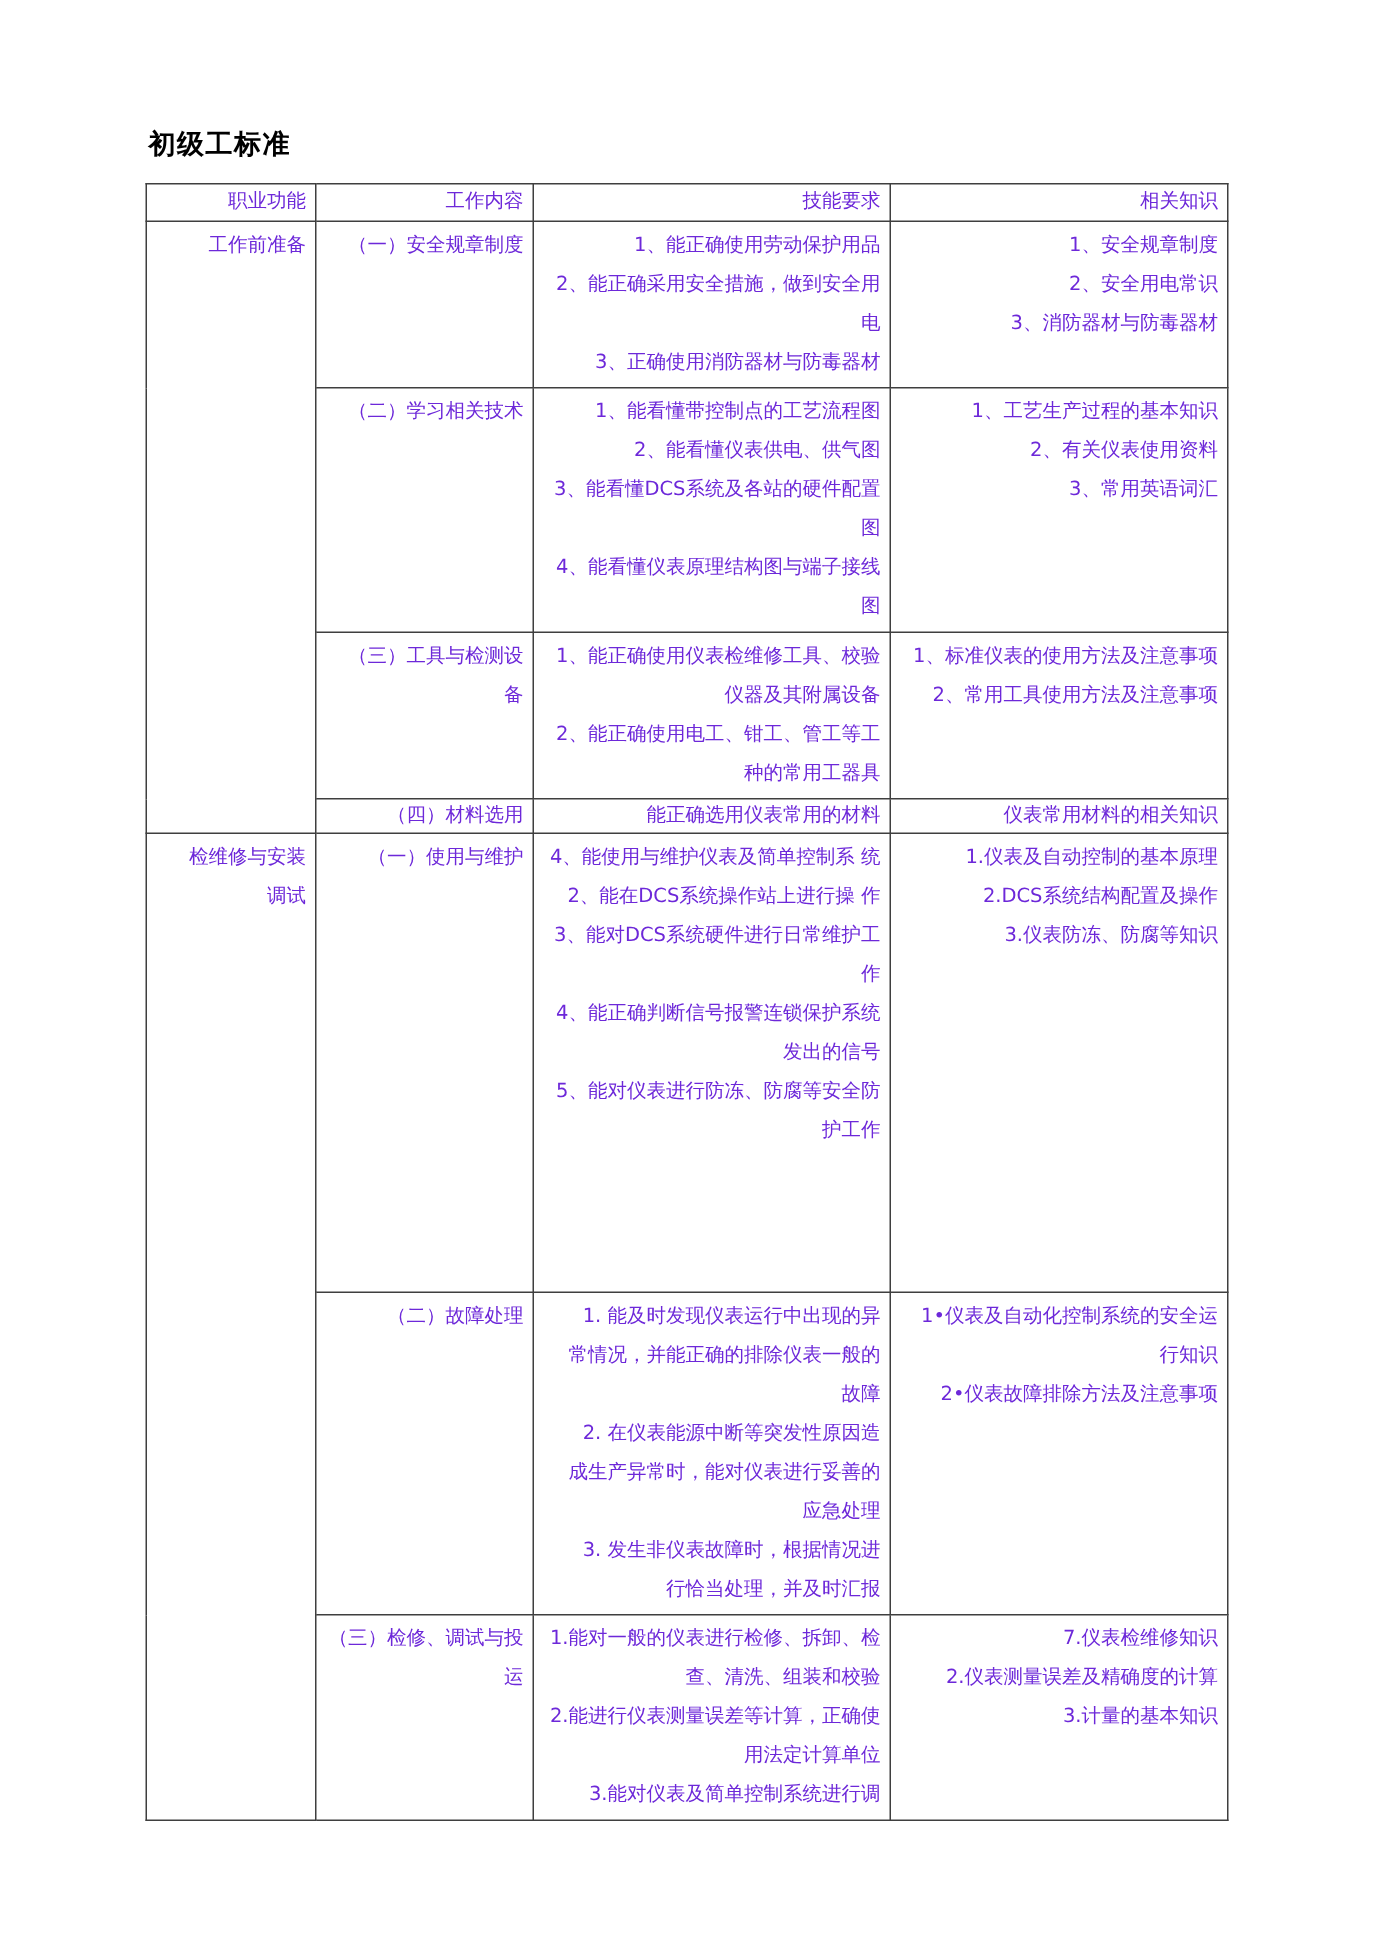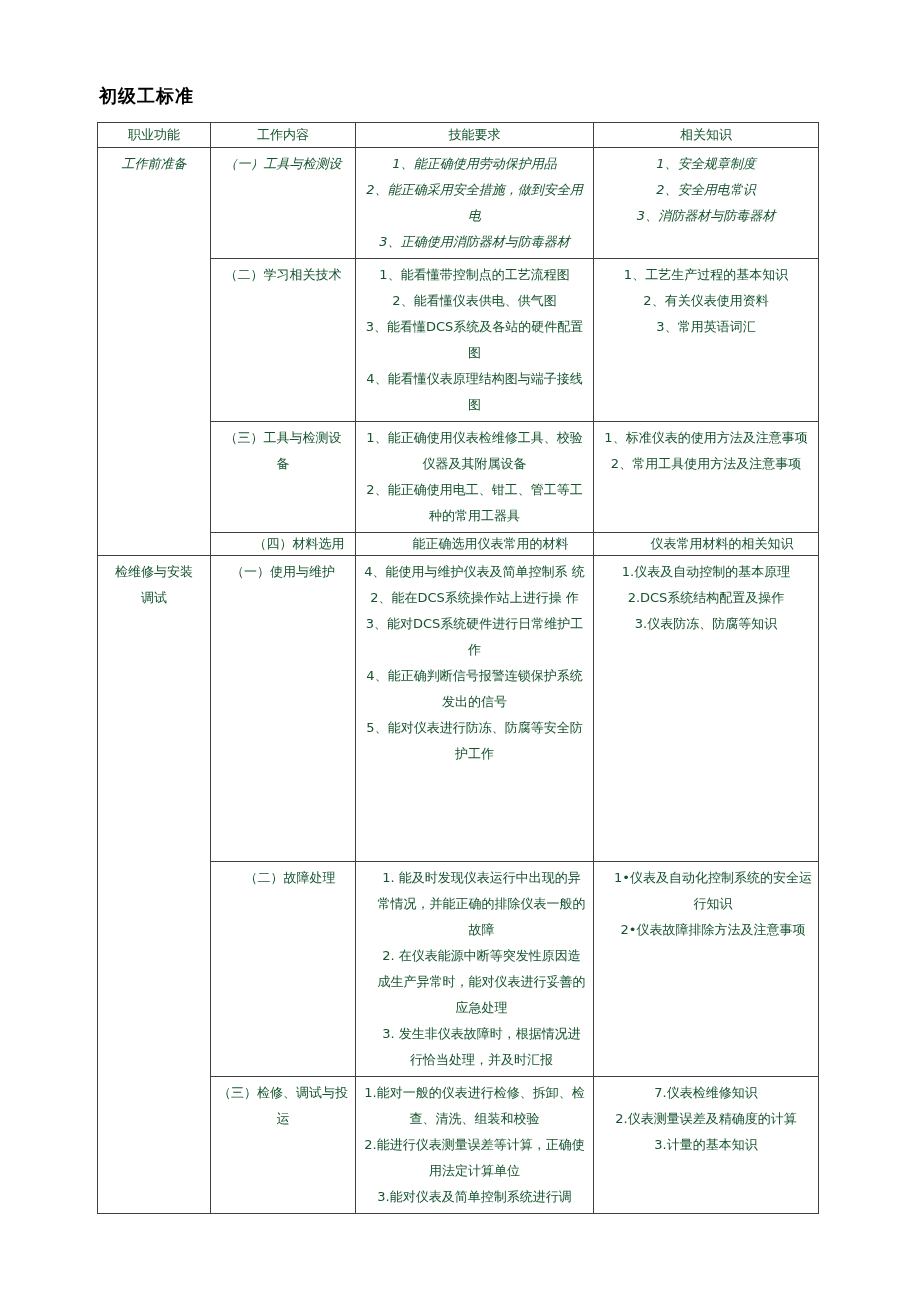--- a/index.html
+++ b/index.html
@@ -26,41 +26,41 @@
   }
   table.standard-table {
     border-collapse: collapse;
     table-layout: fixed;
     width: 721px;
   }
   table.standard-table th,
   table.standard-table td {
     border: 1px solid #3f3f3f;
     vertical-align: top;
-    text-align: center;
+    text-align: right;
     padding: 3px 6px;
     font-size: 13px;
     font-weight: normal;
-    color: #14532d;
+    color: #6d28d9;
     word-break: break-all;
   }
   table.standard-table th {
     height: 25px;
     line-height: 18px;
   }
   table.standard-table td {
     line-height: 26px;
   }
   td p { margin: 0; }
   .func-cell { white-space: pre-line; padding-left: 5px; }
   .content-cell { padding-left: 7px; }
   .skills-cell { padding-left: 7px; }
   .knowledge-cell { padding-left: 6px; }
   
-  tr.rh1 > td { height: 106px; font-style: italic; }
+  tr.rh1 > td { height: 106px; }
   tr.rh2 > td { height: 160px; }
   tr.rh3 > td { height: 106px; }
   tr.rh4 > td { height: 22px; line-height: 18px; padding-top: 2px; padding-bottom: 2px; padding-left: 38px; }
   tr.rh5 > td { height: 306px; }
   tr.rh6 > td { height: 206px; padding-left: 20px; }
   tr.rh7 > td { height: 124px; }
 </style>
 </head>
 <body>
 
@@ -81,21 +81,21 @@
         <th>工作内容</th>
         <th>技能要求</th>
         <th>相关知识</th>
       </tr>
     </thead>
     <tbody>
 
       <tr class="rh1">
         <td class="func-cell" rowspan="4">工作前准备</td>
         <td class="content-cell">
-          <p>（一）工具与检测设</p>
+          <p>（一）安全规章制度</p>
         </td>
         <td class="skills-cell">
           <p>1、能正确使用劳动保护用品</p>
           <p>2、能正确采用安全措施，做到安全用电</p>
           <p>3、正确使用消防器材与防毒器材</p>
         </td>
         <td class="knowledge-cell">
           <p>1、安全规章制度</p>
           <p>2、安全用电常识</p>
           <p>3、消防器材与防毒器材</p>

